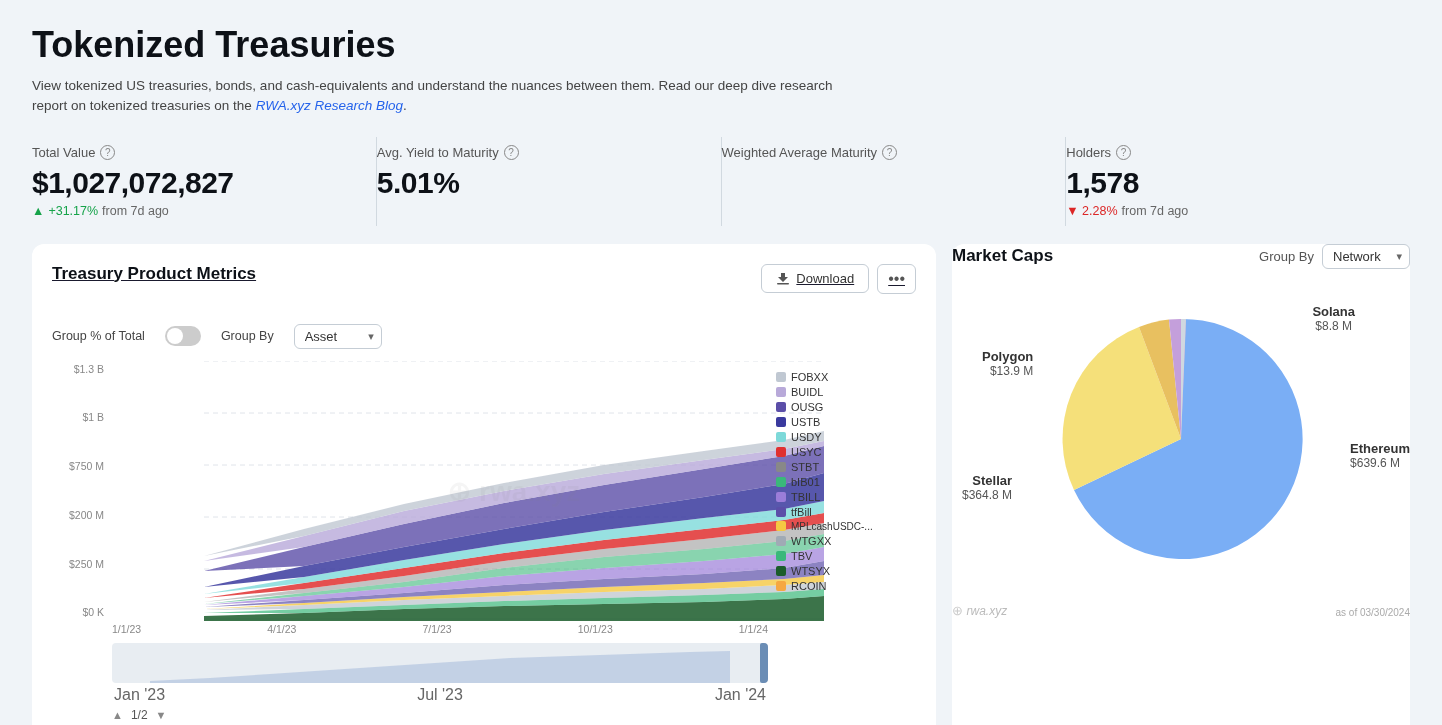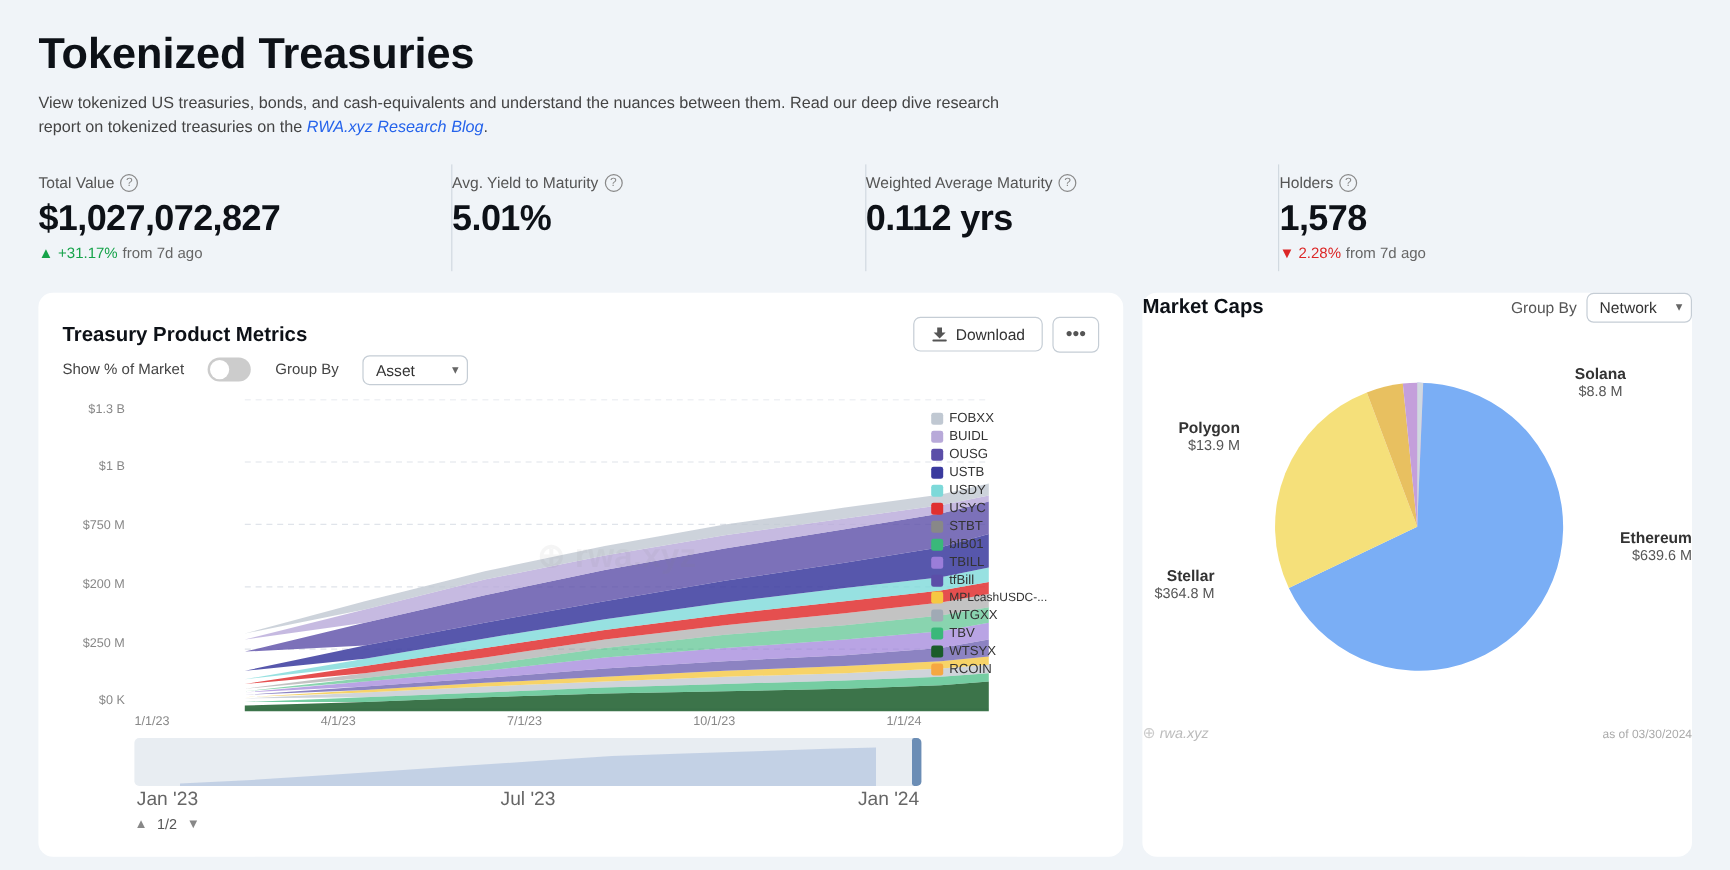--- a/index.html
+++ b/index.html
@@ -86,23 +86,23 @@
     }
     .market-panel {
       width: 458px;
       background: #fff;
       border-radius: 12px;
       min-height: 440px;
     }
 
     .panel-header {
       display: flex;
-      align-items: center;
       justify-content: space-between;
-      margin-bottom: 2px;
+      margin-bottom: 30px;
+      text-decoration: underline;
     }
     .panel-title {
       font-size: 17px;
       font-weight: 600;
       color: #0d1117;
     }
     .panel-actions {
       display: flex;
       align-items: center;
       gap: 8px;
@@ -321,21 +321,20 @@
         <span>Avg. Yield to Maturity</span>
         <span class="help-icon">?</span>
       </div>
       <div class="metric-value">5.01%</div>
     </div>
     <div class="metric-card">
       <div class="metric-label">
         <span>Weighted Average Maturity</span>
         <span class="help-icon">?</span>
       </div>
-      <div class="metric-value">0.112 yrs</div>
     </div>
     <div class="metric-card">
       <div class="metric-label">
         <span>Holders</span>
         <span class="help-icon">?</span>
       </div>
       <div class="metric-value">1,578</div>
       <div class="metric-change negative">
         <span>▼ 2.28%</span>
         <span class="from">from 7d ago</span>
@@ -356,21 +355,21 @@
             </svg>
             <span>Download</span>
           </button>
           <button class="more-btn">
             <span>•••</span>
           </button>
         </div>
       </div>
 
       <div class="chart-controls">
-        <span class="show-pct-label">Show % of Market</span>
+        <span class="show-pct-label">Group % of Total</span>
         <div class="toggle-switch"></div>
         <span class="group-by-label">Group By</span>
         <div class="dropdown-wrapper">
           <select class="dropdown-select">
             <option>Asset</option>
             <option>Network</option>
           </select>
         </div>
       </div>
 
@@ -550,21 +549,21 @@
 
           <path d="M0,0 L-12,-119.4 A120,120 0 0,1 5,-119.9 Z" fill="#c49fdb"></path>
 
           <path d="M0,0 L5,-119.9 A120,120 0 0,1 0,-120 Z" fill="#d0d8e0"></path>
         </svg>
 
         <div style="position:absolute; width:100%; height:100%; top:0; left:0; pointer-events:none;">
 
           <div style="position:absolute; right:0; top:55%; transform:translateY(-50%); text-align:left;">
             <div class="pie-label-name" style="font-size:13px; font-weight:600; color:#333;">Ethereum</div>
-            <div class="pie-label-value" style="font-size:12px; color:#555;text-align:right;">$639.6 M</div>
+            <div class="pie-label-value" style="font-size:12px; color:#555;">$639.6 M</div>
           </div>
 
           <div style="position:absolute; left:10px; top:65%; transform:translateY(-50%); text-align:right;">
             <div class="pie-label-name" style="font-size:13px; font-weight:600; color:#333;">Stellar</div>
             <div class="pie-label-value" style="font-size:12px; color:#555;">$364.8 M</div>
           </div>
 
           <div style="position:absolute; left:30px; top:22%; text-align:right;">
             <div class="pie-label-name" style="font-size:13px; font-weight:600; color:#333;">Polygon</div>
             <div class="pie-label-value" style="font-size:12px; color:#555;">$13.9 M</div>

